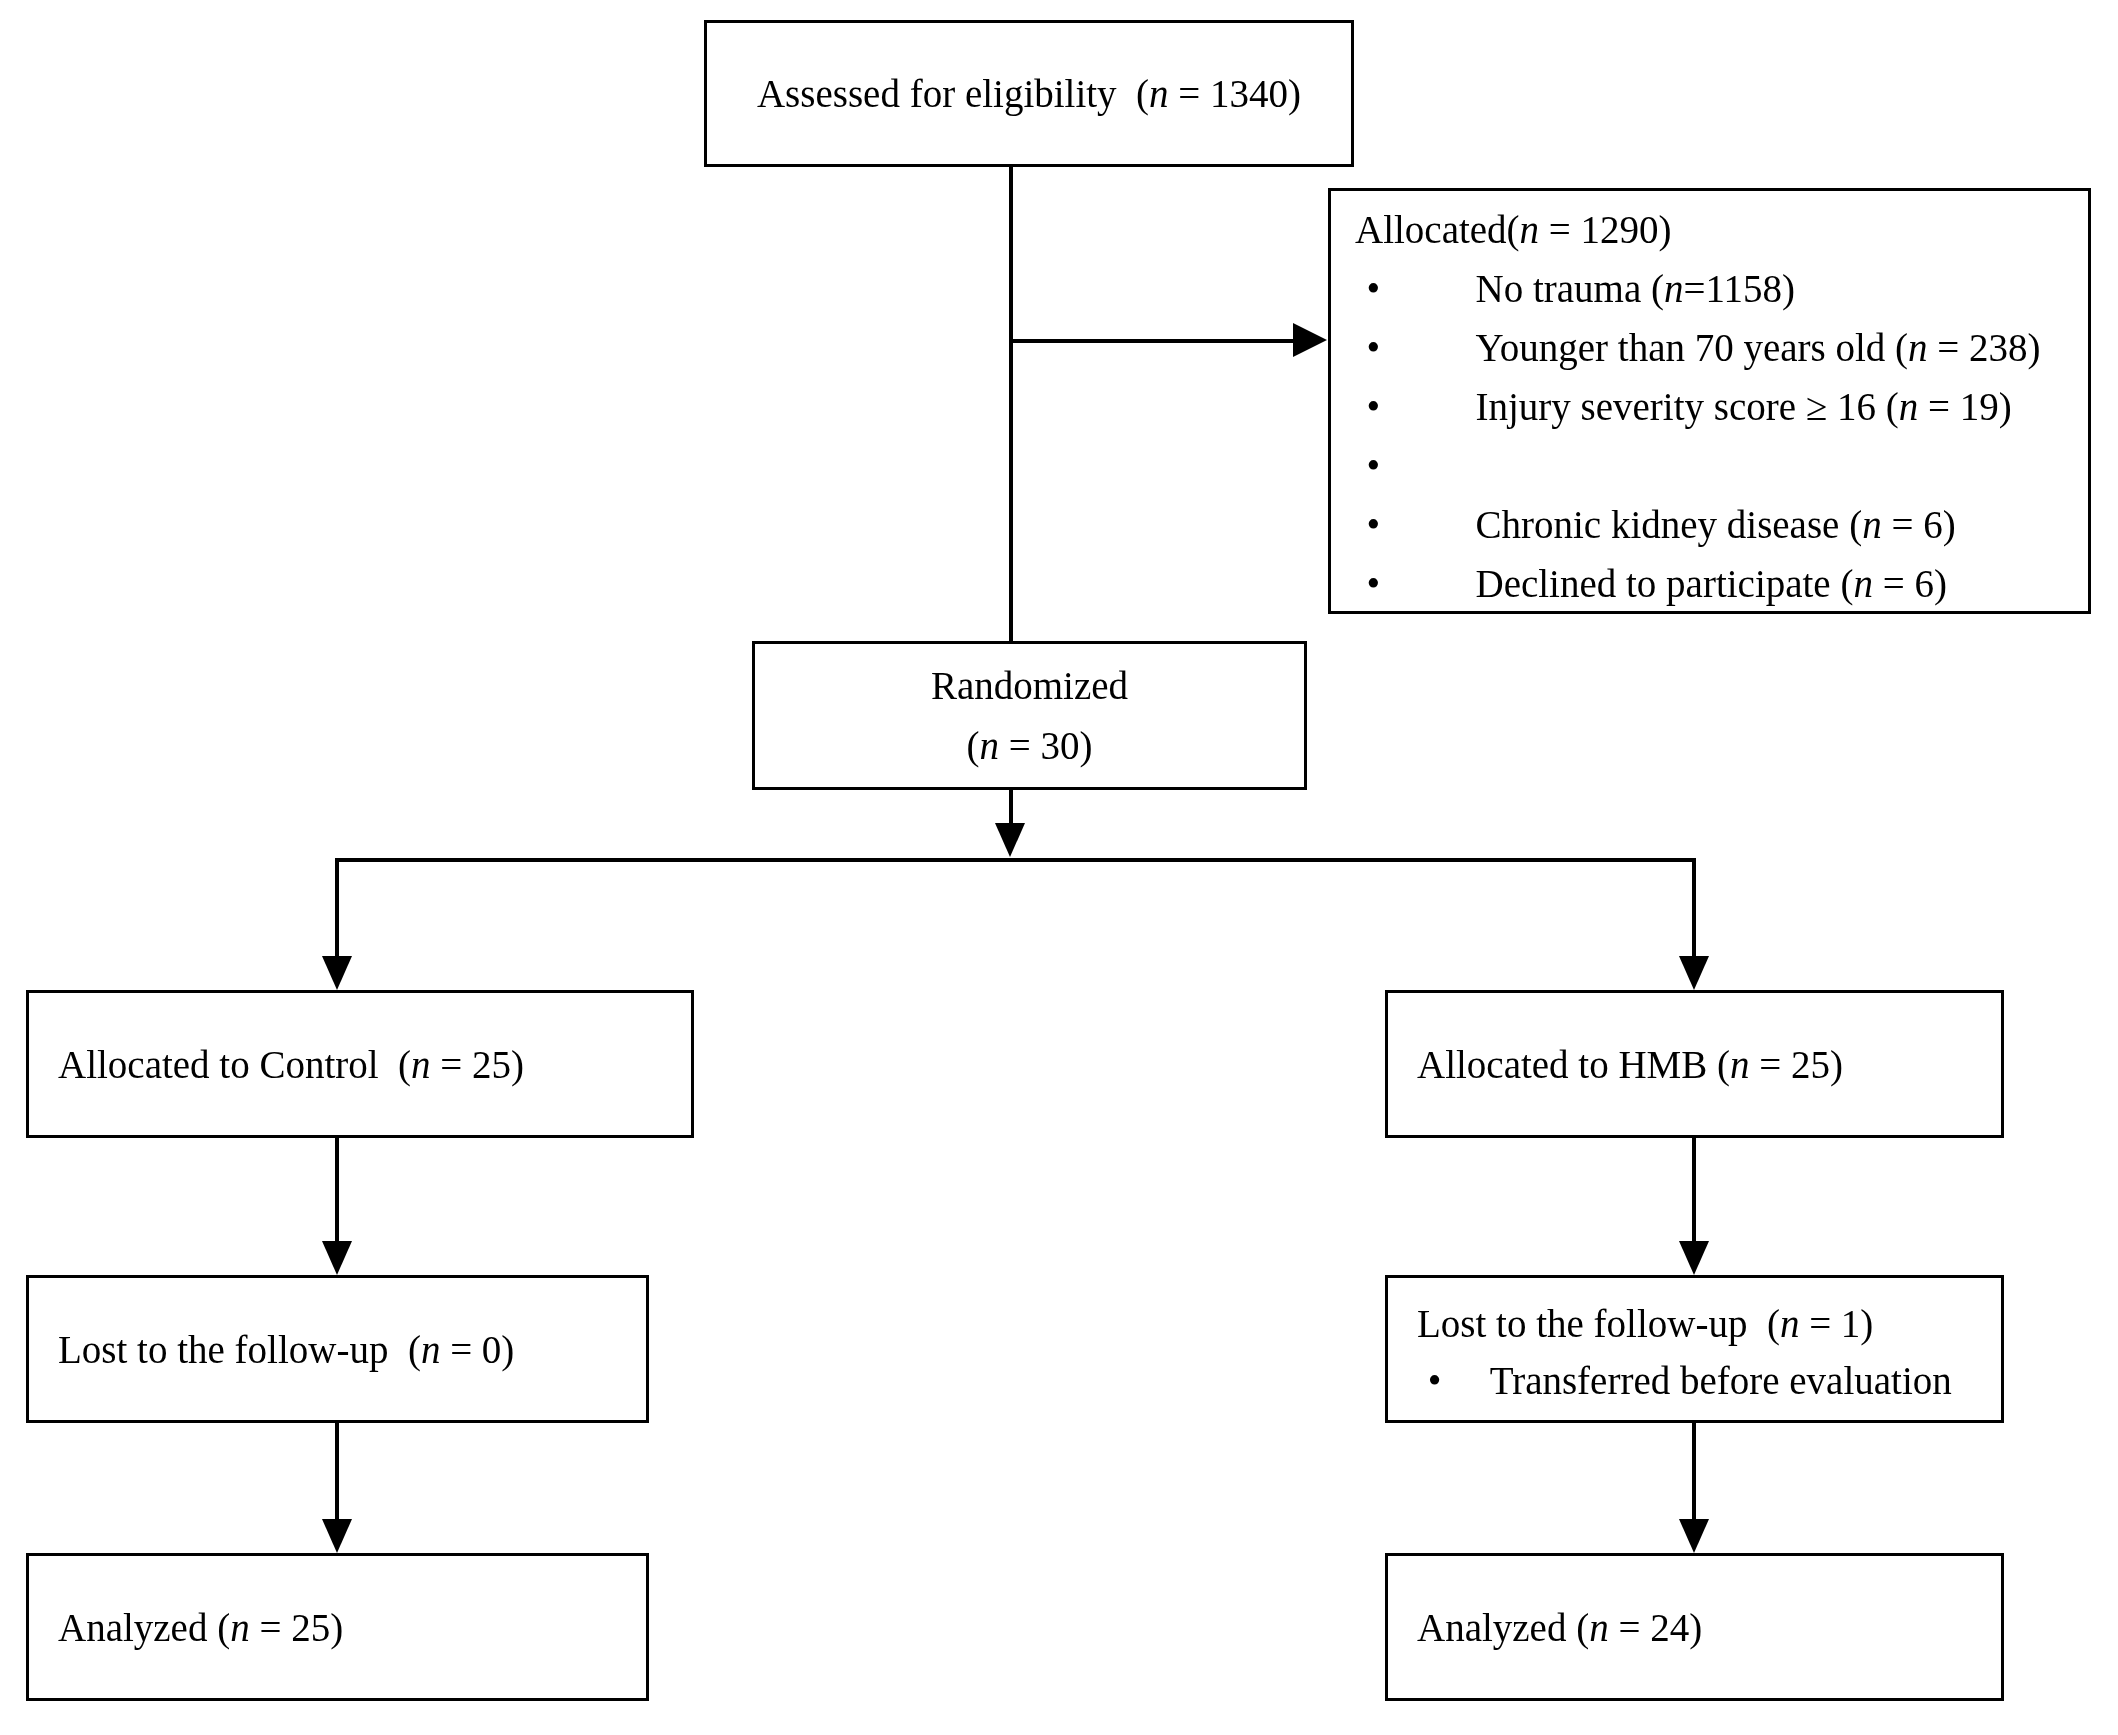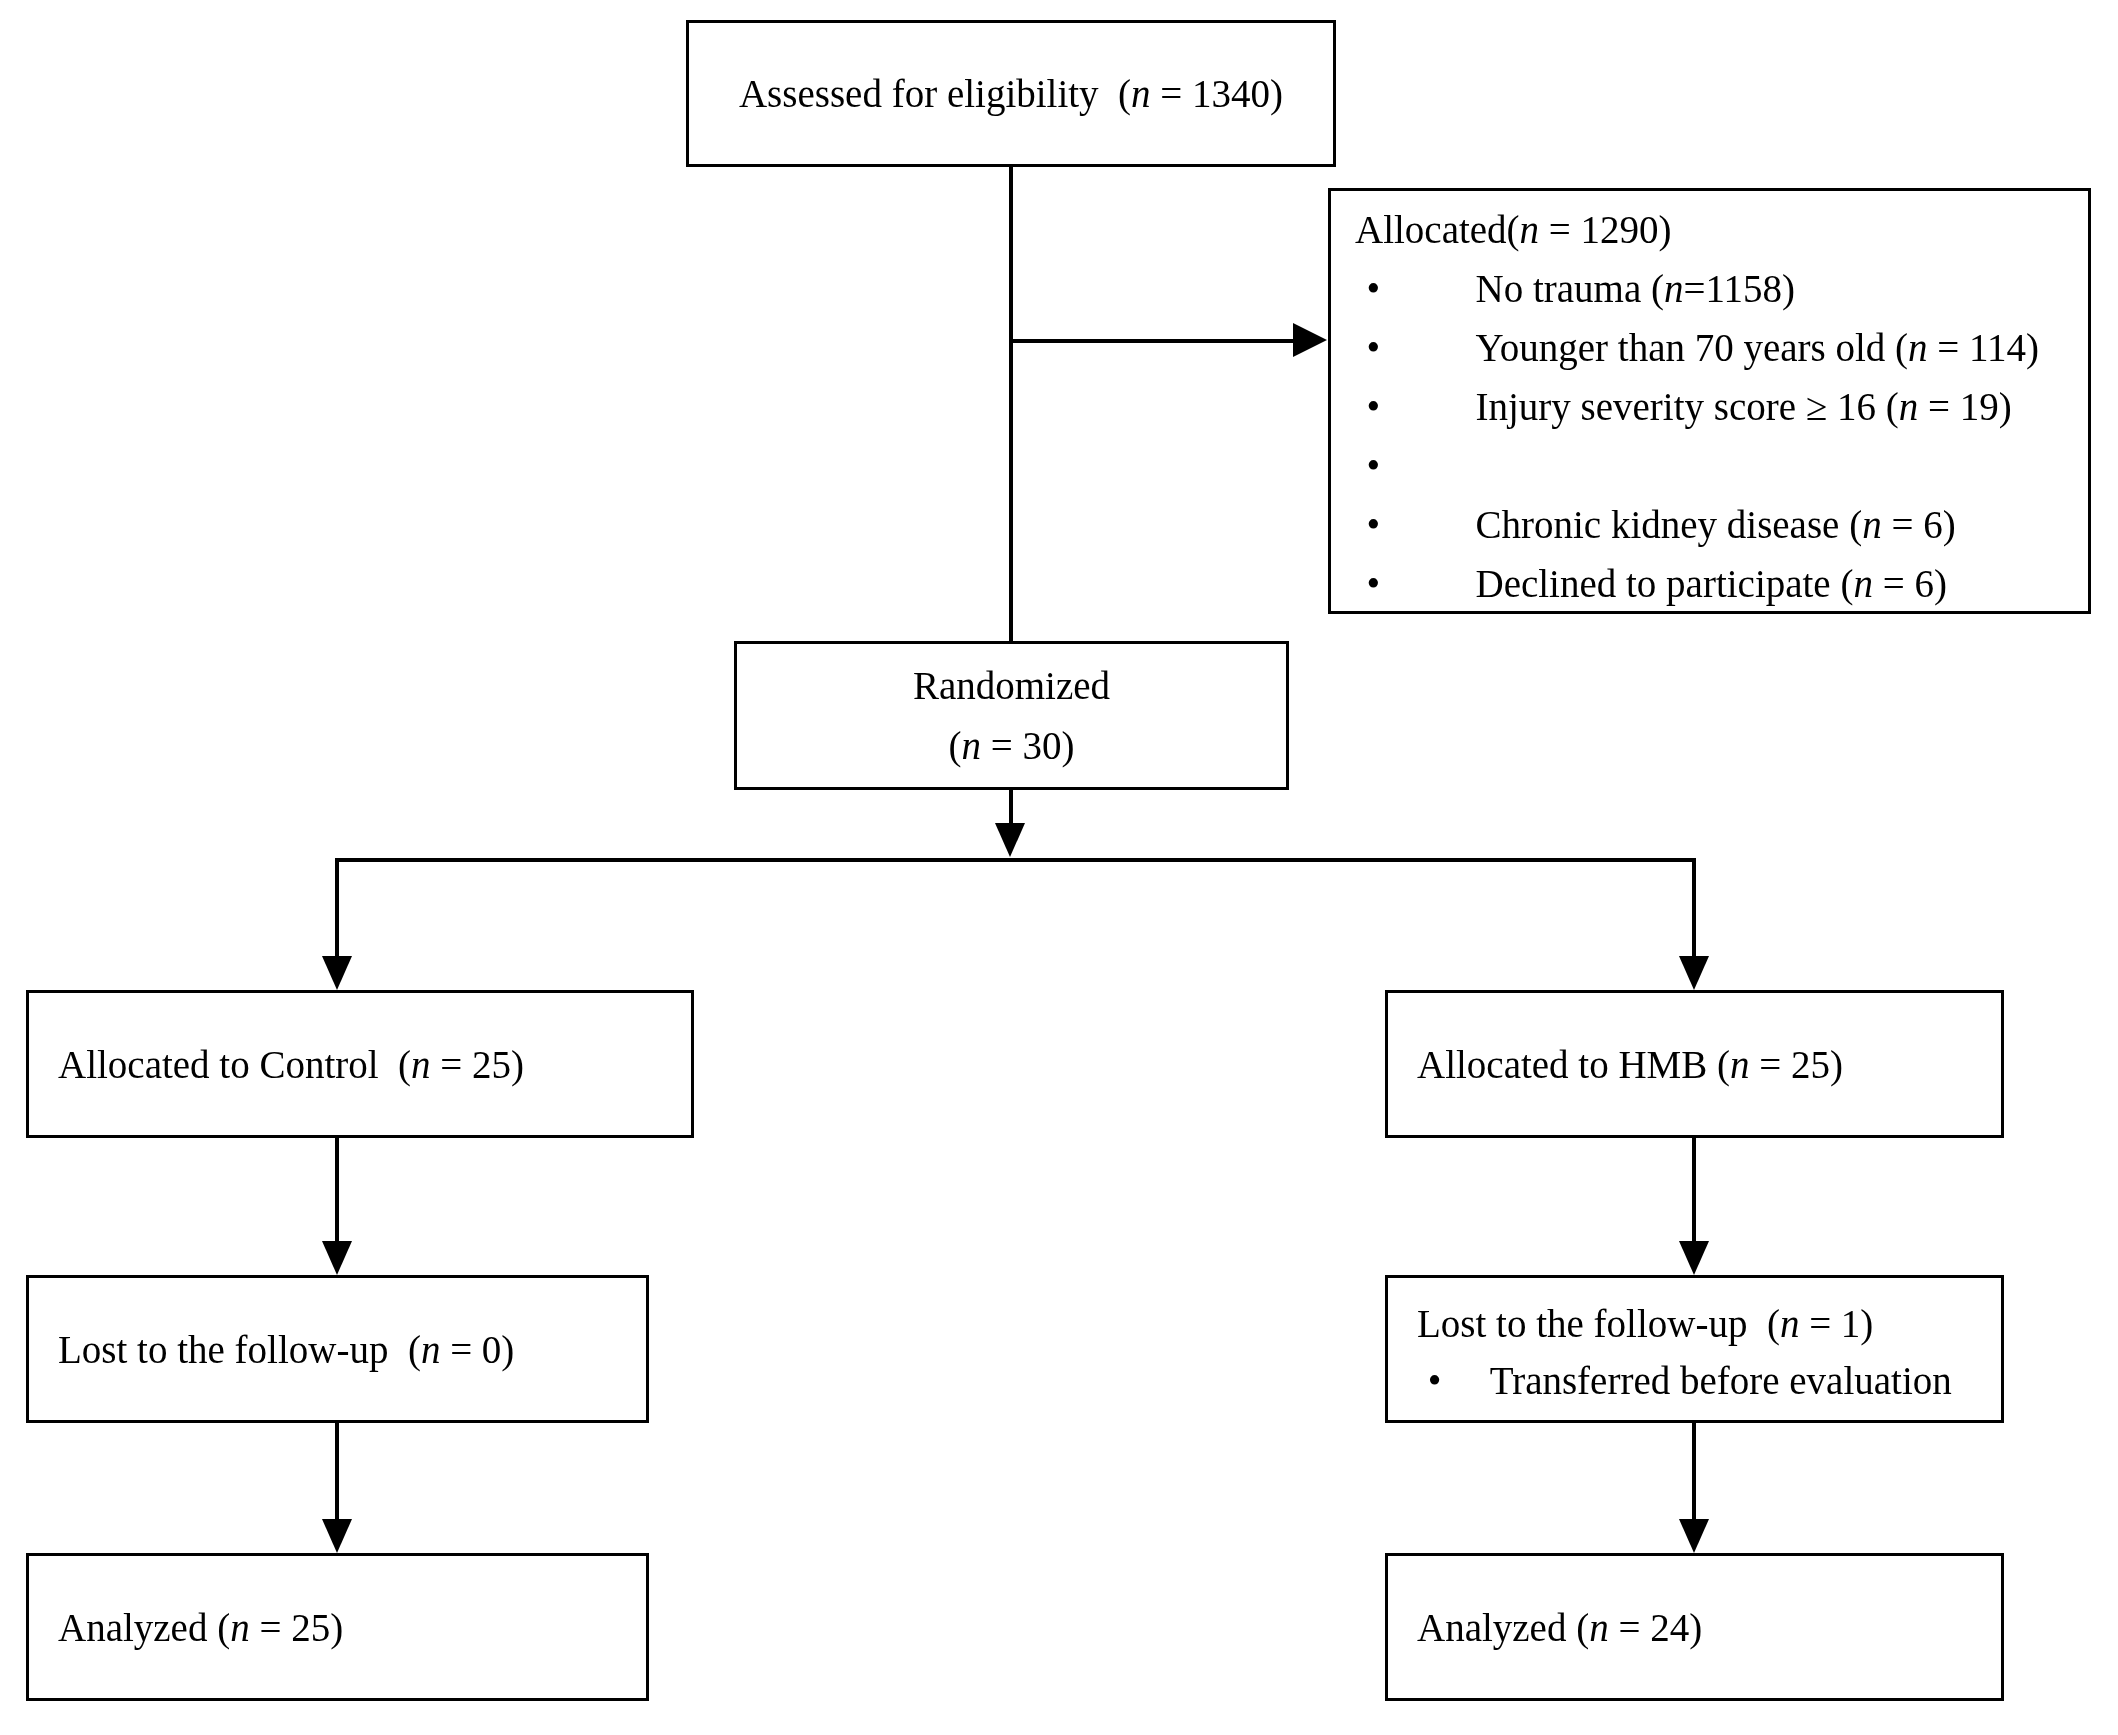--- a/index.html
+++ b/index.html
@@ -23,20 +23,21 @@
     display: flex;
     align-items: center;
     padding-left: 29px;
   }
   .box.centered {
     display: flex;
     align-items: center;
     justify-content: center;
     padding-left: 0;
     text-align: center;
+    margin-left: 18px;
   }
   .n { font-style: italic; }
   .line { position: absolute; background: #000000; }
   .arr-down {
     position: absolute;
     width: 0; height: 0;
     border-left: 15.8px solid transparent;
     border-right: 15.8px solid transparent;
     border-top: 34px solid #000000;
   }
@@ -101,21 +102,21 @@
 
   <div class="box" id="box-excluded" style="left:1328px; top:188px; width:763px; height:426px;">
     <p class="title"><span>Allocated(</span><span class="n">n</span><span> = 1290)</span></p>
     <ul>
       <li>
           <span class="bullet">•</span>
           <span><span>No trauma (</span><span class="n">n</span><span>=1158)</span></span>
         </li>
       <li>
           <span class="bullet">•</span>
-          <span><span>Younger than 70 years old (</span><span class="n">n</span><span> = 114)</span></span>
+          <span><span>Younger than 70 years old (</span><span class="n">n</span><span> = 238)</span></span>
         </li>
       <li>
           <span class="bullet">•</span>
           <span><span>Injury severity score ≥ 16 (</span><span class="n">n</span><span> = 19)</span></span>
         </li>
       <li>
           <span class="bullet">•</span>
         </li>
       <li>
           <span class="bullet">•</span>

